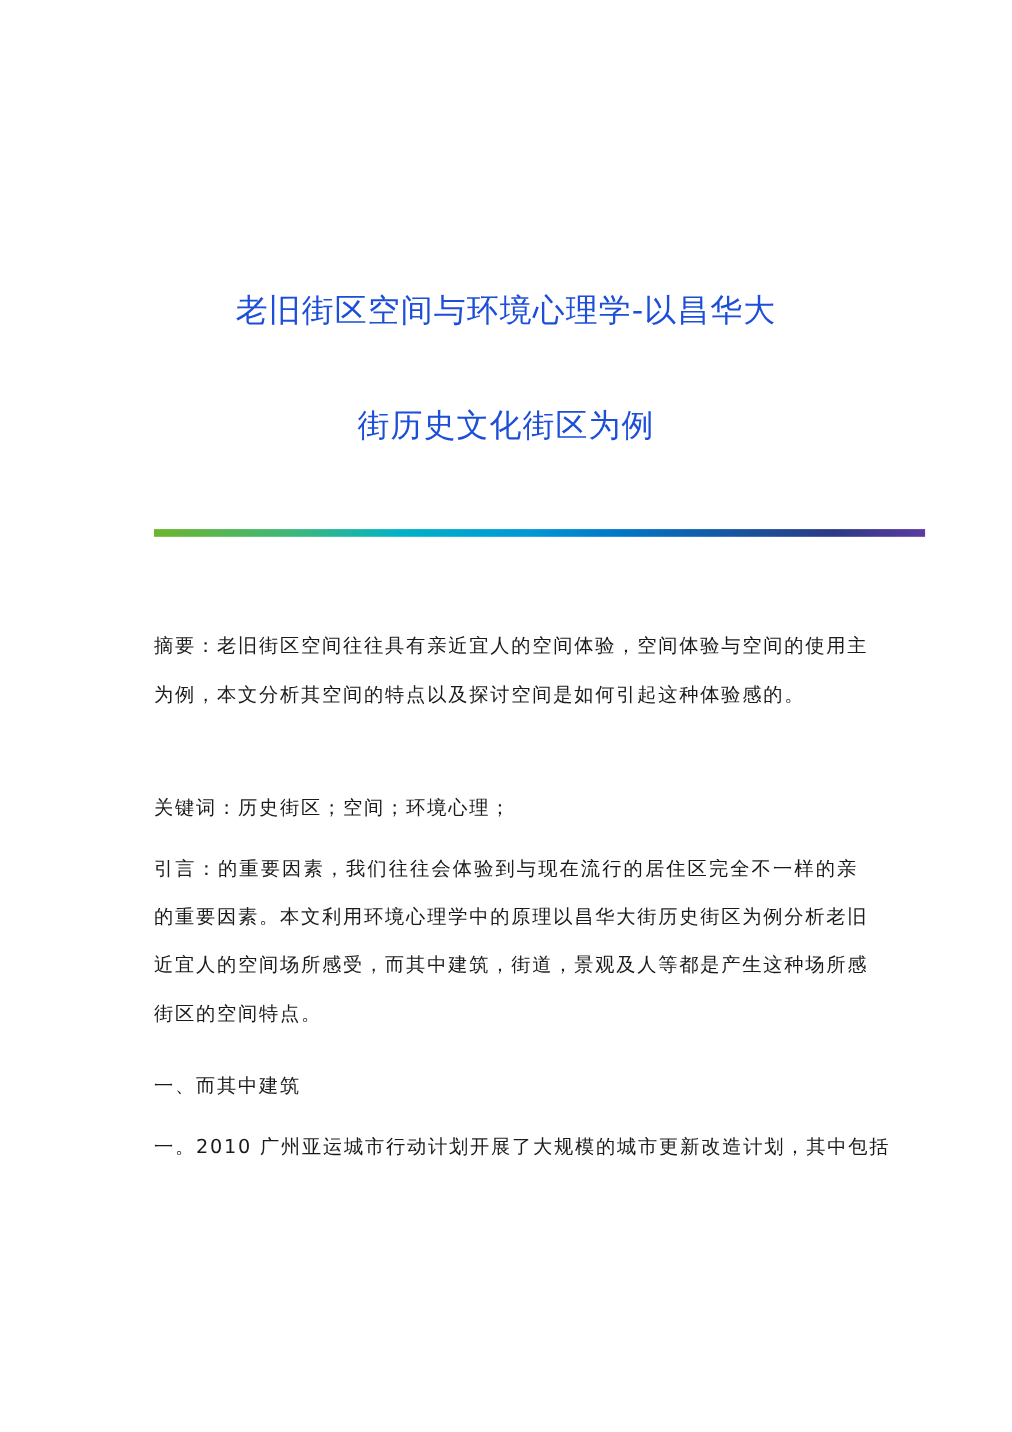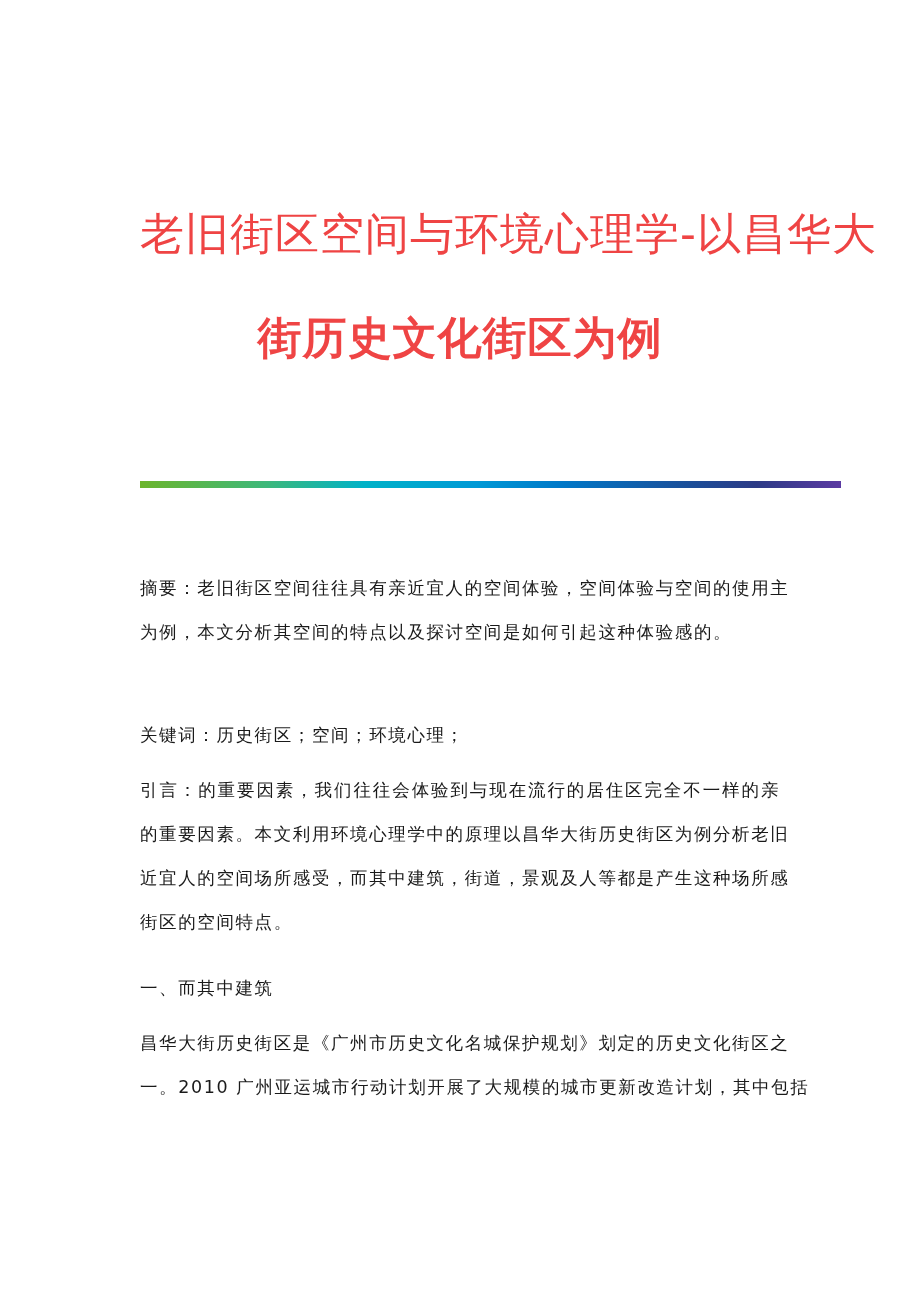--- a/index.html
+++ b/index.html
@@ -17,28 +17,29 @@
   }
   .title-block {
     position: absolute;
     left: 140px;
     width: 640px;
     top: 212px;
     text-align: center;
   }
   .title-line {
     font-family: "DejaVu Sans", "Liberation Sans", sans-serif;
-    font-size: 44px;
+    font-size: 29px;
     line-height: 44px;
-    color: #ef4444;
+    color: #1d4ed8;
     white-space: nowrap;
     letter-spacing: 1px;
+    margin-top: 48px;
   }
   .title-line.l1 { position: absolute; left: 0; top: 0; width: 640px; text-align: center; }
-  .title-line.l2 { position: absolute; left: 0; top: 104px; width: 640px; text-align: center; font-weight: bold; }
+  .title-line.l2 { position: absolute; left: 0; top: 104px; width: 640px; text-align: center; }
 
   .divider {
     position: absolute;
     left: 140px;
     top: 481px;
     width: 701px;
     height: 7px;
     background: linear-gradient(90deg, #6cb52c 0%, #3db87a 18%, #00b2c8 32%, #0099d6 48%, #0078c8 60%, #1b4f9a 78%, #2c3a86 88%, #5b3aa2 100%);
   }
 
@@ -93,17 +94,16 @@
     <span class="line">的重要因素。本文利用环境心理学中的原理以昌华大街历史街区为例分析老旧</span>
     <span class="line">近宜人的空间场所感受，而其中建筑，街道，景观及人等都是产生这种场所感</span>
     <span class="line last">街区的空间特点。</span>
   </div>
 
   <div class="para" style="top:400px;">
     <span class="line last">一、而其中建筑</span>
   </div>
 
   <div class="para" style="top:455px;">
-    <span class="line">昌华大街历史街区是《广州市历史文化名城保护规划》划定的历史文化街区之</span>
     <span class="line">一。2010 广州亚运城市行动计划开展了大规模的城市更新改造计划，其中包括</span>
   </div>
 
 </div>
 
 </body></html>

